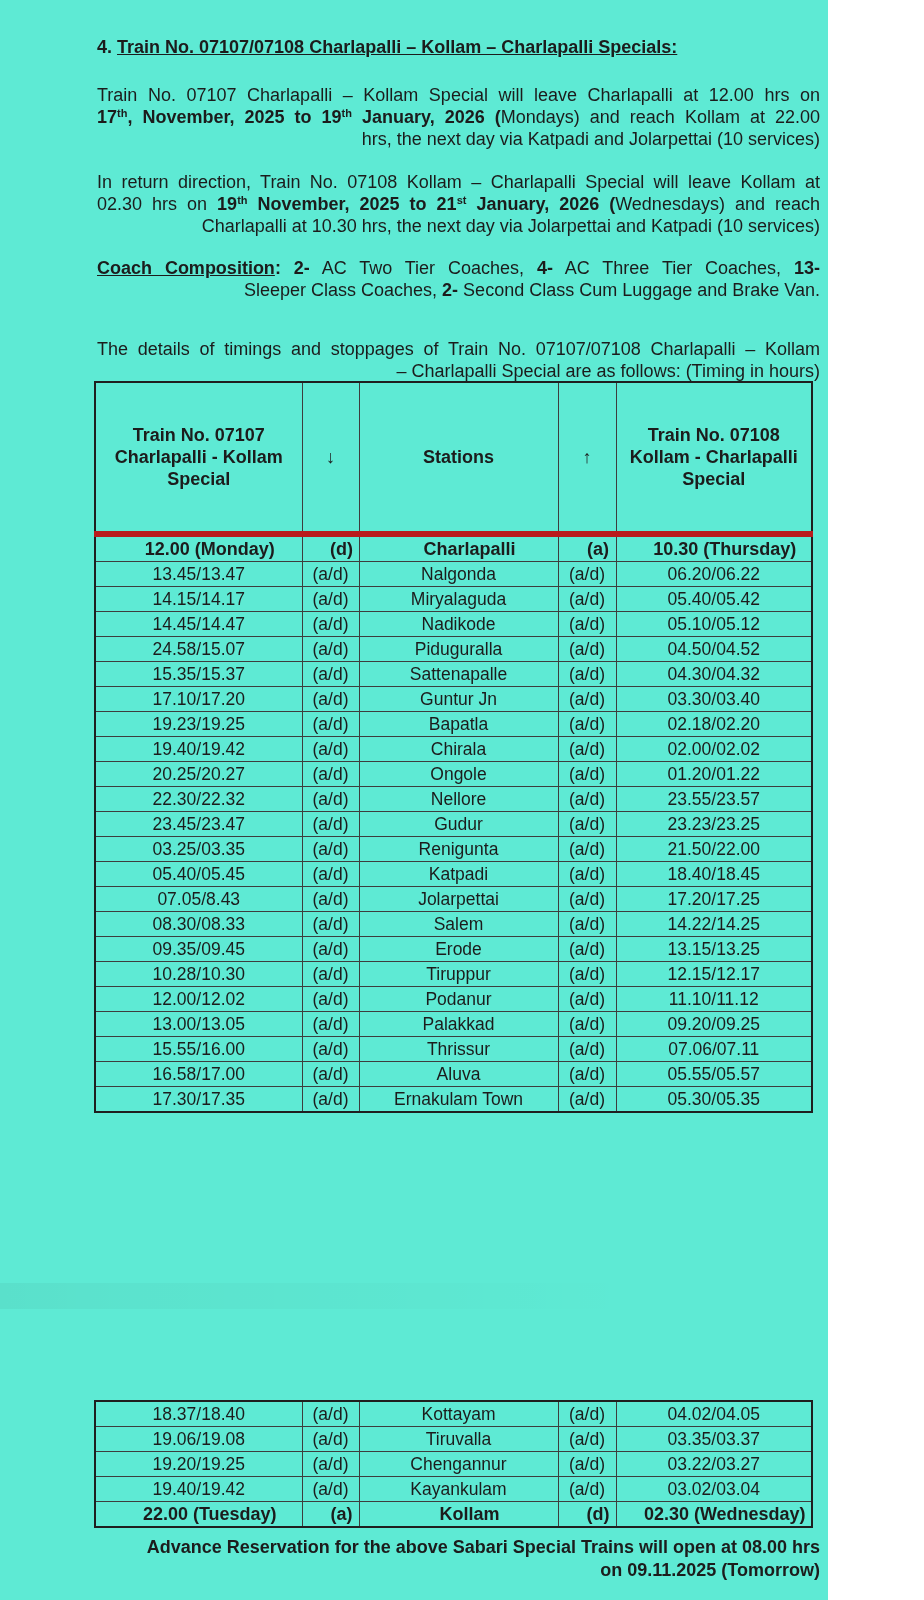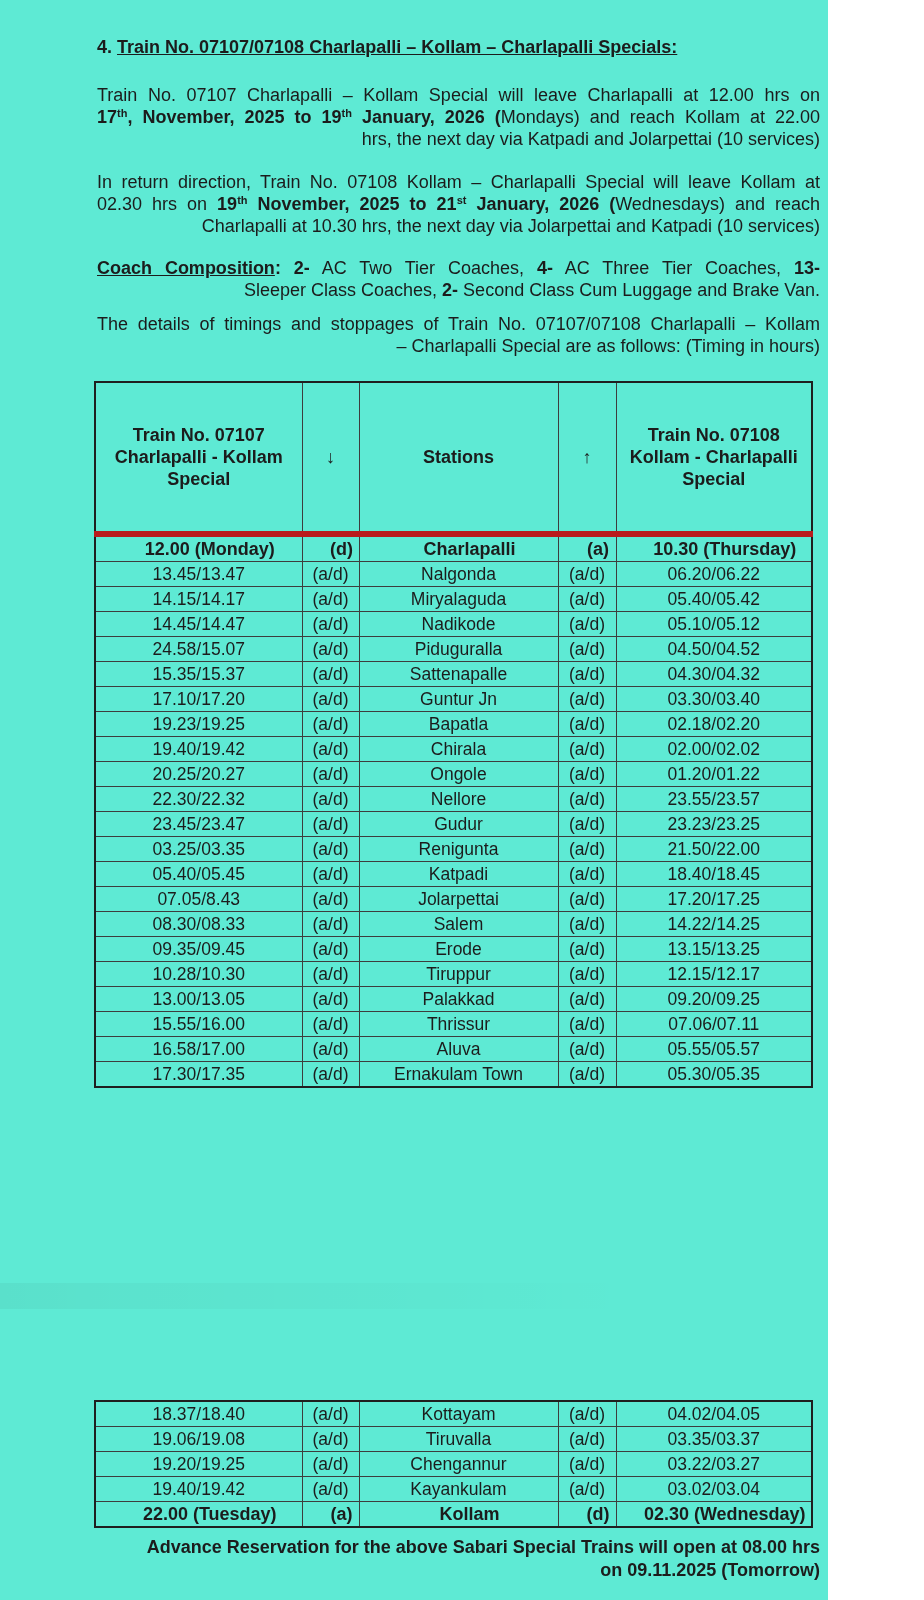--- a/index.html
+++ b/index.html
@@ -25,21 +25,21 @@
   .para {
     position: absolute;
     left: 97px;
     width: 723px;
     font-size: 18px;
     line-height: 22px;
   }
   .p1 { top: 84px; }
   .p2 { top: 171px; }
   .coach { top: 257px; }
-  .details { top: 313px; }
+  .details { top: 338px; }
   .footer { top: 1536px; line-height: 23px; }
   .line { text-align: right; }
   .line-j { text-align: justify; text-align-last: justify; }
   sup {
     font-size: 11px;
     line-height: 0;
     position: relative;
     top: -6px;
     vertical-align: baseline;
   }
@@ -258,20 +258,27 @@
           <td>13.15/13.25</td>
         </tr>
         <tr>
           <td>10.28/10.30</td>
           <td>(a/d)</td>
           <td>Tiruppur</td>
           <td>(a/d)</td>
           <td>12.15/12.17</td>
         </tr>
         <tr>
+          <td>12.00/12.02</td>
+          <td>(a/d)</td>
+          <td>Podanur</td>
+          <td>(a/d)</td>
+          <td>11.10/11.12</td>
+        </tr>
+        <tr>
           <td>13.00/13.05</td>
           <td>(a/d)</td>
           <td>Palakkad</td>
           <td>(a/d)</td>
           <td>09.20/09.25</td>
         </tr>
         <tr>
           <td>15.55/16.00</td>
           <td>(a/d)</td>
           <td>Thrissur</td>

